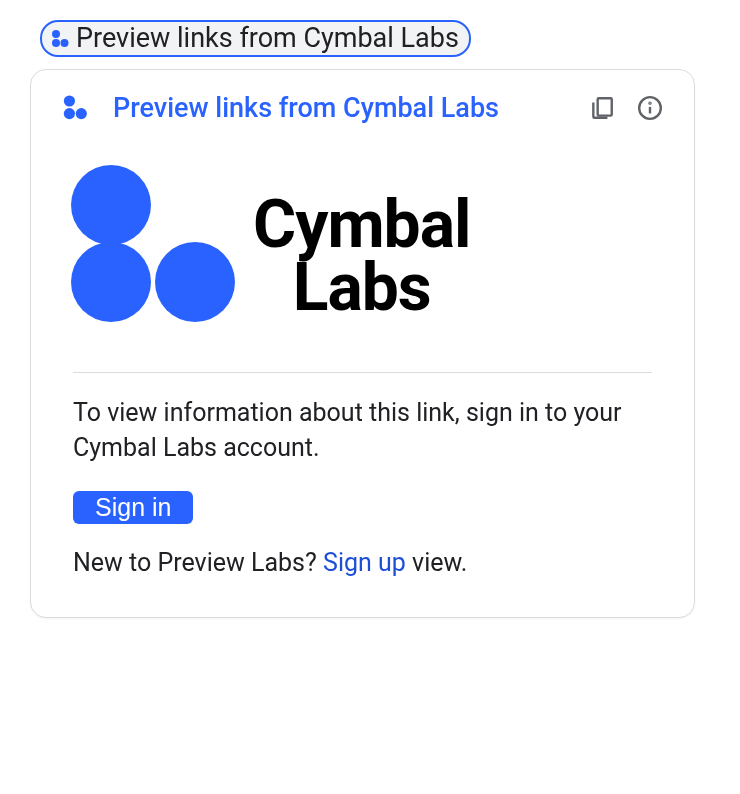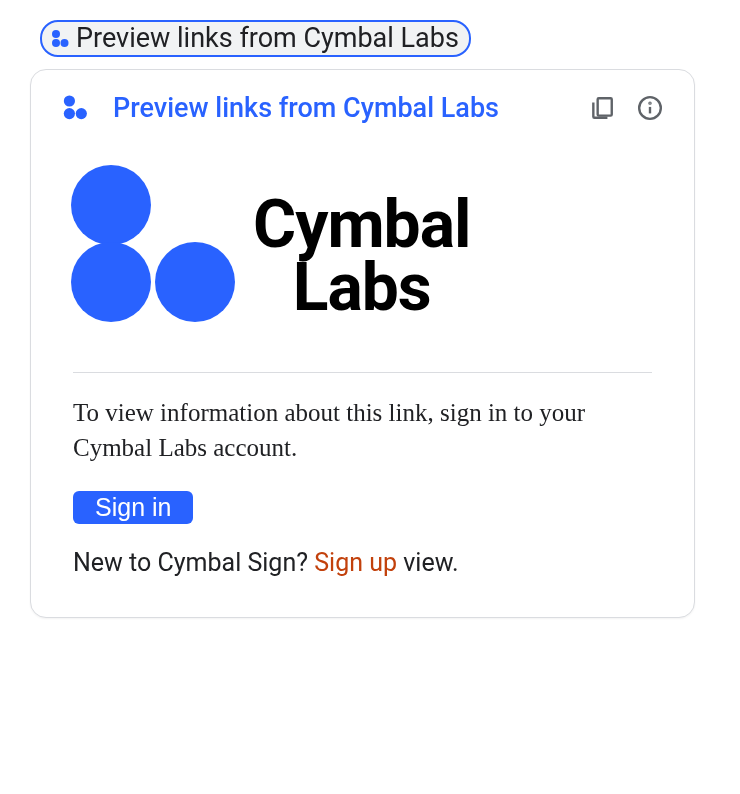--- a/index.html
+++ b/index.html
@@ -146,21 +146,20 @@
     
     .content {
       padding: 22px 42px 0 42px;
     }
     
     .description {
       font-size: 25px;
       color: #202124;
       line-height: 1.4;
       margin-bottom: 26px;
-      font-family: Liberation Serif, serif;
     }
     
     .signin-btn {
       display: inline-block;
       padding: 2px 22px;
       background: #2962ff;
       color: #fff;
       font-size: 25px;
       font-weight: 400;
       border: none;
@@ -168,21 +167,21 @@
       cursor: pointer;
       margin-bottom: 24px;
     }
     
     .signup-text {
       font-size: 25px;
       color: #202124;
     }
     
     .signup-link {
-      color: #c2410c;
+      color: #1d4ed8;
       cursor: pointer;
     }
   </style>
 </head>
 <body>
 
 
 
 <div class="chip">
   <span class="small-logo">
@@ -230,19 +229,19 @@
     </div>
     <div class="logo-text">Cymbal<br>Labs</div>
   </div>
 
   <hr class="divider">
 
   <div class="content">
     <p class="description">To view information about this link, sign in to your Cymbal Labs account.</p>
     <button class="signin-btn">Sign in</button>
     <p class="signup-text">
-      <span>New to Cymbal Sign? </span><span class="signup-link">Sign up</span><span> view.</span>
+      <span>New to Preview Labs? </span><span class="signup-link">Sign up</span><span> view.</span>
     </p>
   </div>
 </div>
 
 
 
 
 </body></html>

